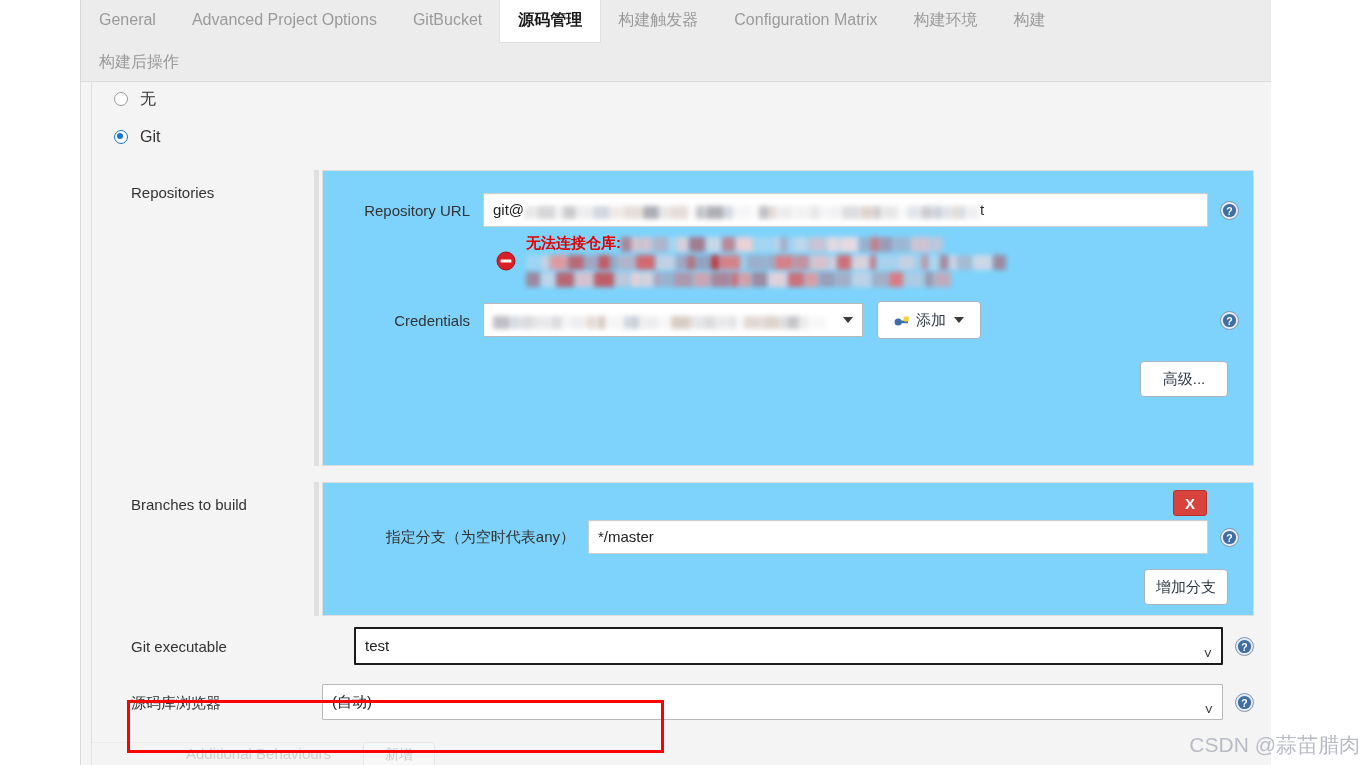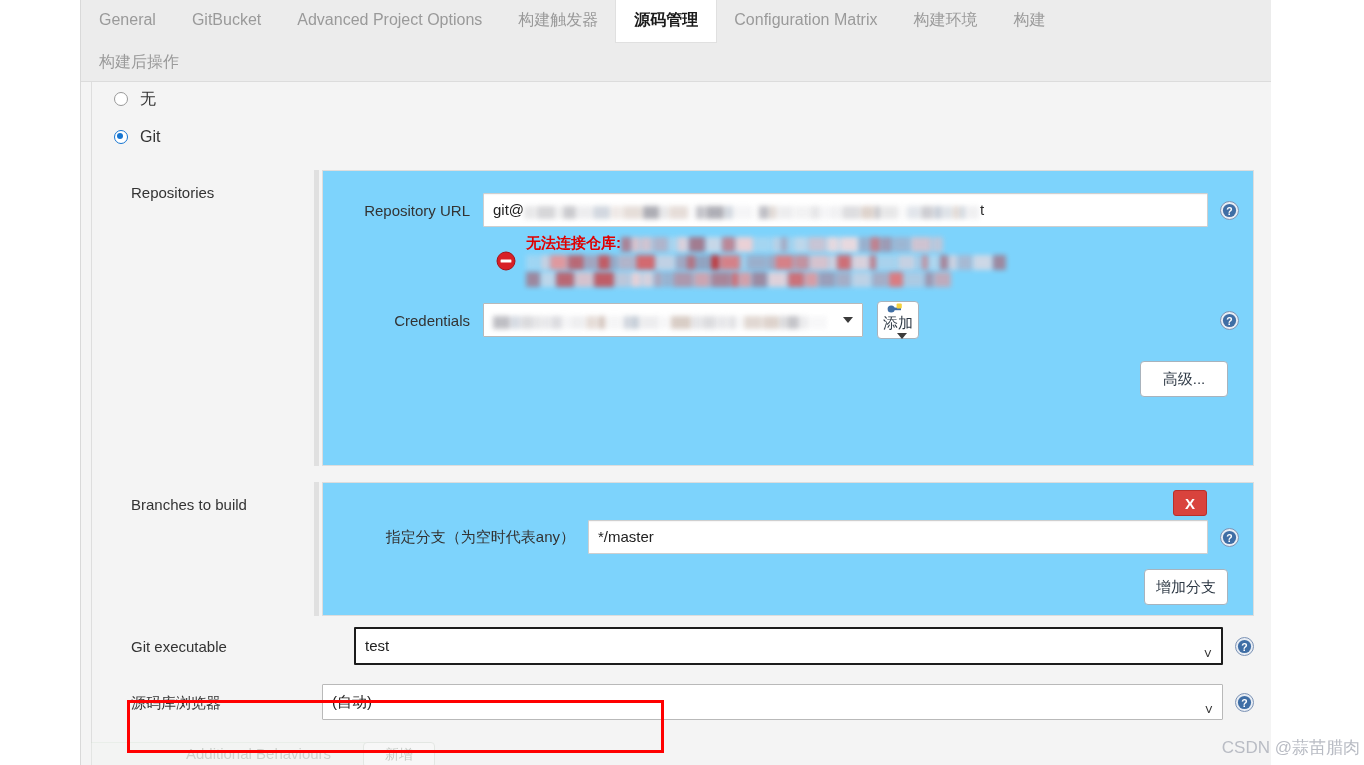--- a/index.html
+++ b/index.html
@@ -238,26 +238,25 @@
   
   .btn {
     display: inline-flex;
     align-items: center;
     justify-content: center;
     background: #ffffff;
     border: 1px solid #a8b3bd;
     border-radius: 4px;
     font-size: 15px;
     color: #2f3a46;
-    padding: 0 5px;
+    padding: 0 16px;
     height: 36px;
     cursor: pointer;
     box-sizing: border-box;
     white-space: nowrap;
-    flex-direction: column;
   }
   .btn.bold { font-weight: bold; }
   .btn .keyicon { margin-right: 5px; display: flex; }
   .btn .bcaret {
     margin-left: 8px;
     width: 0; height: 0;
     border-left: 5px solid transparent;
     border-right: 5px solid transparent;
     border-top: 6px solid #3b3b3b;
   }
@@ -285,39 +284,39 @@
 
   
   .faded {
     position: absolute;
     opacity: 0.28;
   }
 
   .watermark {
     position: absolute;
     right: 16px; bottom: 6px;
-    font-size: 17px;
+    font-size: 21px;
     color: #b9bcc4;
     white-space: nowrap;
   }
 </style>
 </head>
 <body>
 
 <div id="app">
 
   <div class="page-col">
 
     <div class="tabbar">
       <div class="tabrow row1" id="tabrow1">
           <div class="tab">General</div>
+          <div class="tab">Advanced Project Options</div>
           <div class="tab">GitBucket</div>
-          <div class="tab">Advanced Project Options</div>
+          <div class="tab active">源码管理</div>
           <div class="tab">构建触发器</div>
-          <div class="tab active">源码管理</div>
           <div class="tab">Configuration Matrix</div>
           <div class="tab">构建环境</div>
           <div class="tab">构建</div>
         </div>
       <div class="tabrow row2" id="tabrow2">
           <div class="tab">构建后操作</div>
         </div>
     </div>
 
     <div class="content">

